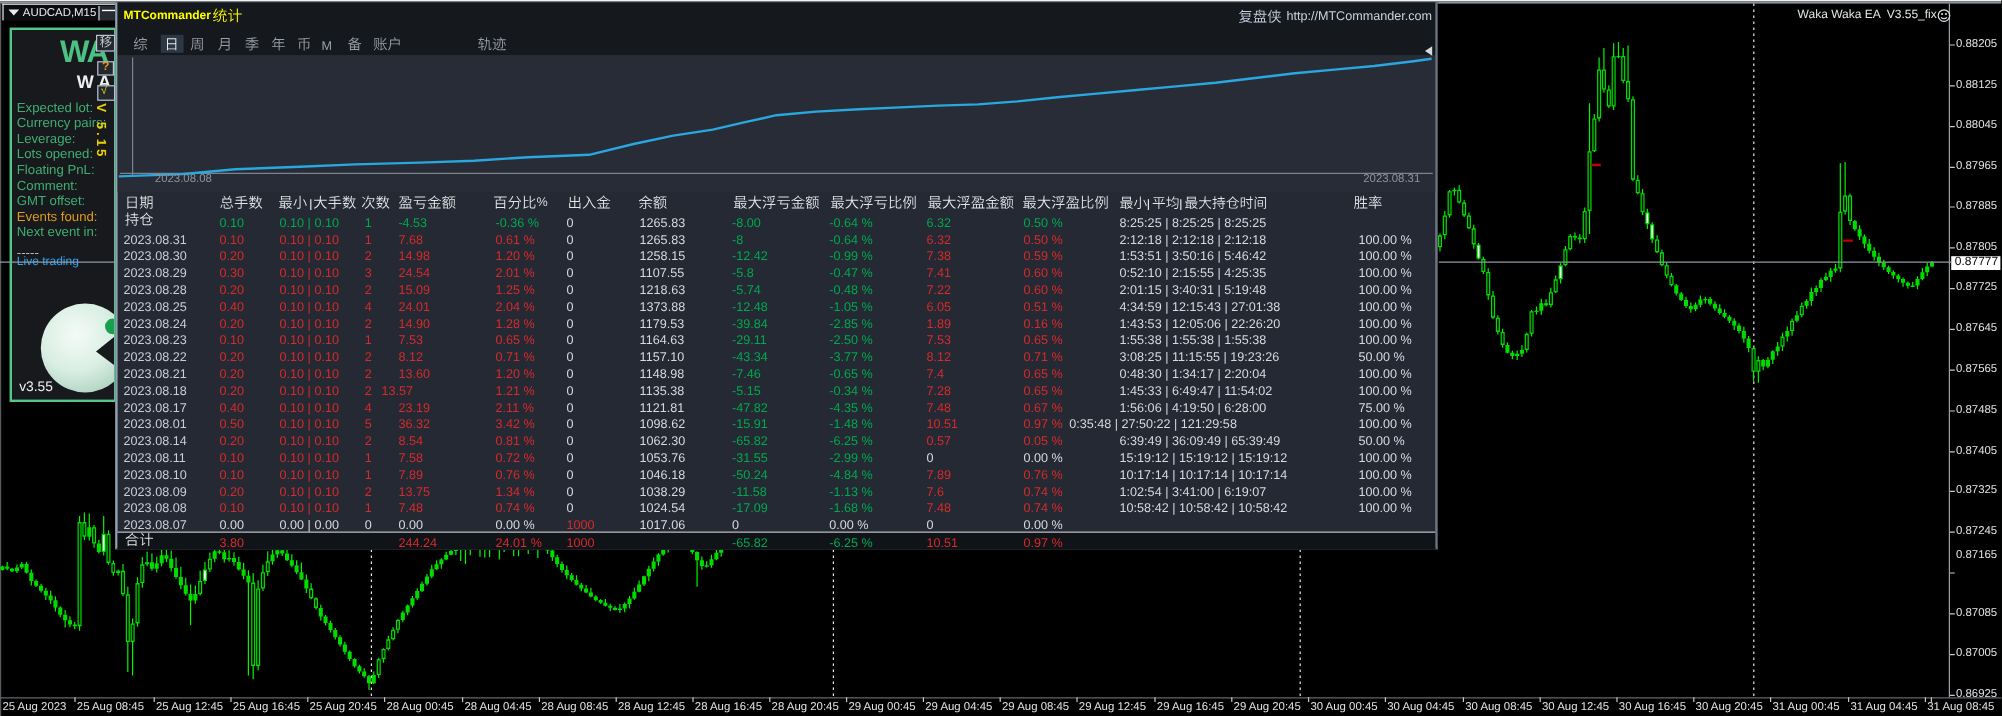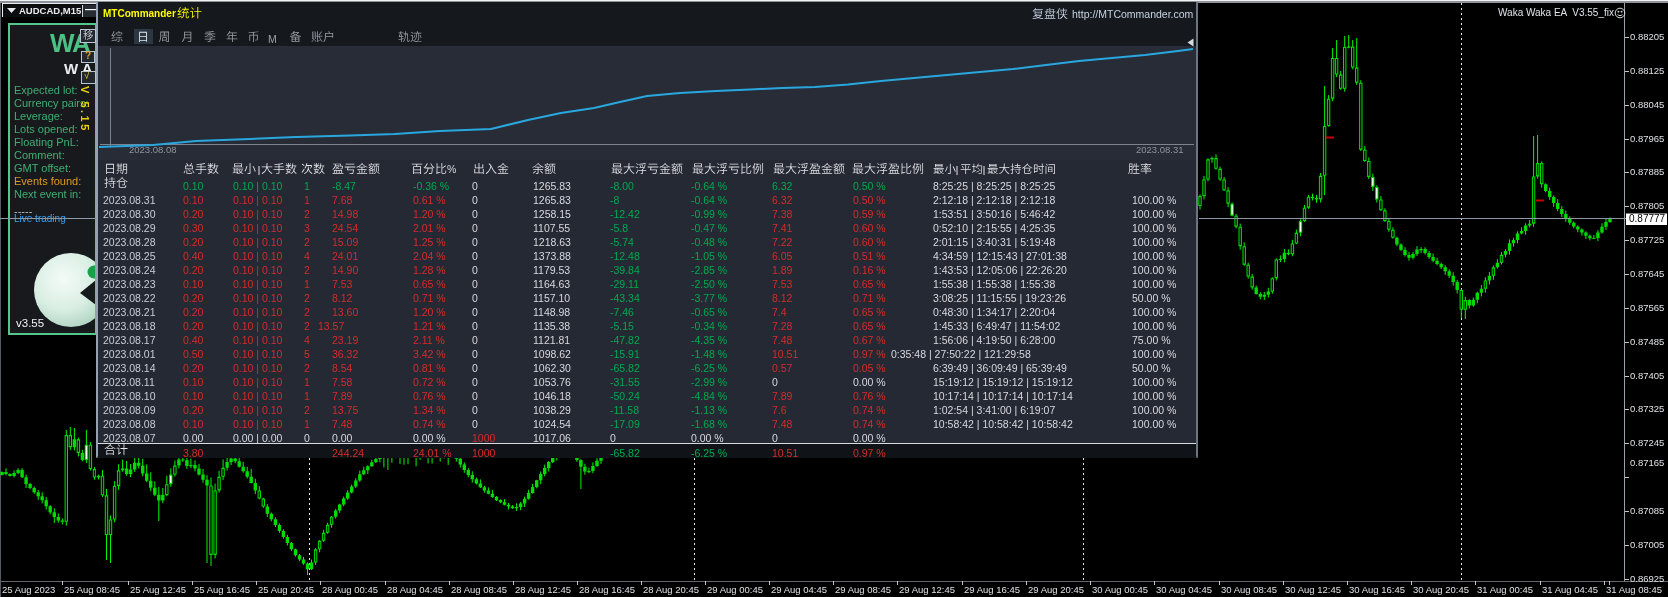--- a/index.html
+++ b/index.html
@@ -108,21 +108,21 @@
       <s style="left:1630px;top:457px">0.87165</s>
       <s style="left:1630px;top:505px">0.87085</s>
       <s style="left:1630px;top:539px">0.87005</s>
       <s style="left:1630px;top:573px">0.86925</s>
       <s style="left:1629px;top:213px;color:#000;font-size:10px;line-height:12px">0.87777</s>
     </div>
     <div class="abs" style="left:2px;top:3px;width:95px;height:14px;background:#0b0d0f;border-top:1px solid #e9ebee;border-left:1px solid #e9ebee">
 <svg class="abs" style="left:4px;top:3px" width="10" height="7">
         <path d="M0 1h9L4.5 6z" fill="#e9eaec"></path>
       </svg>
-<s style="left:16px;top:1px;color:#e9eaec;font-size:9.5px;font-weight:bold;line-height:12px">AUDCAD,M15</s>
+<s style="left:16px;top:1px;color:#e9eaec;font-size:9.5px;font-weight:normal;line-height:12px">AUDCAD,M15</s>
 <div class="abs" style="left:79px;top:1px;width:15px;height:12px;background:#272c33;border-left:1px solid #cfd3d9"></div>
 <s style="left:82px;top:-1px;color:#fff;font-size:11px;font-weight:bold">—</s>
 </div>
     <s style="left:1498px;top:7px;color:#e2e4e7;font-size:10px">Waka Waka EA  V3.55_fix</s>
     <div class="abs" id="eapanel" style="left:8px;top:23px;width:89px;height:312px;background:#17191d;border:2px solid #53c68b">
       <s style="left:40px;top:3px;color:#4cc184;font-size:26px;font-weight:bold;letter-spacing:-1px">WA</s>
       <s style="left:54px;top:35px;color:#eceef0;font-size:15px;font-weight:bold">W A</s>
       <div class="abs" style="left:70px;top:4px;width:16px;height:14px;background:#23282e;border:1px solid #b9c4d2"></div>
       <div class="abs" style="left:71px;top:26px;width:14px;height:12px;background:#23282e;border:1px solid #b9c4d2"></div>
       <s style="left:75px;top:25px;color:#e59b2c;font-size:10px;font-weight:bold">?</s>
@@ -167,21 +167,21 @@
         <polyline points="1,101 42,99.5 55,99 98,95 152,93 198,91 252,89.5 297,88 342,85 393,83 430,74 463,67 496,62 522,56 549,50 582,47 618,45 652,43.5 684,42 717,41 750,38.5 783,35 816,32 849,29 882,26 915,23 948,19 981,15 1014,12 1047,9 1080,5 1095,3" fill="none" stroke="#2aa7df" stroke-width="2"></polyline>
       </svg>
       <s style="left:31px;top:142px;color:#8f949d;font-size:9.5px">2023.08.08</s>
       <s style="left:1038px;top:142px;color:#8f949d;font-size:9.5px">2023.08.31</s>
       <div class="abs" style="left:0;top:441px;width:1098px;height:1px;background:#d7dade"></div>
       <div class="abs" style="left:0;top:442px;width:1098px;height:14px;background:#101318"></div>
       <div class="tr" style="top:177px">
         <s class="g" style="left:85px">0.10</s>
         <s class="g" style="left:135px">0.10 | 0.10</s>
         <s class="g" style="left:206px">1</s>
-        <s class="g" style="left:234px">-8.47</s>
+        <s class="g" style="left:234px">-4.53</s>
         <s class="g" style="left:315px">-0.36 %</s>
         <s class="w" style="left:374px">0</s>
         <s class="w" style="left:435px">1265.83</s>
         <s class="g" style="left:512px">-8.00</s>
         <s class="g" style="left:593px">-0.64 %</s>
         <s class="g" style="left:674px">6.32</s>
         <s class="g" style="left:755px">0.50 %</s>
         <s class="w" style="left:835px">8:25:25 | 8:25:25 | 8:25:25</s>
       </div>
       <div class="tr" style="top:191px">

